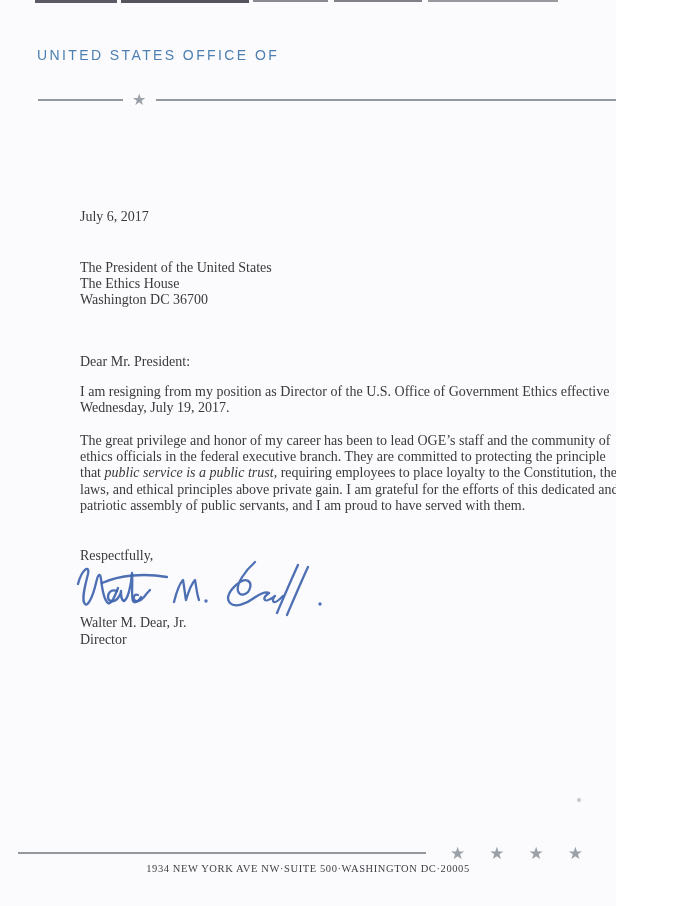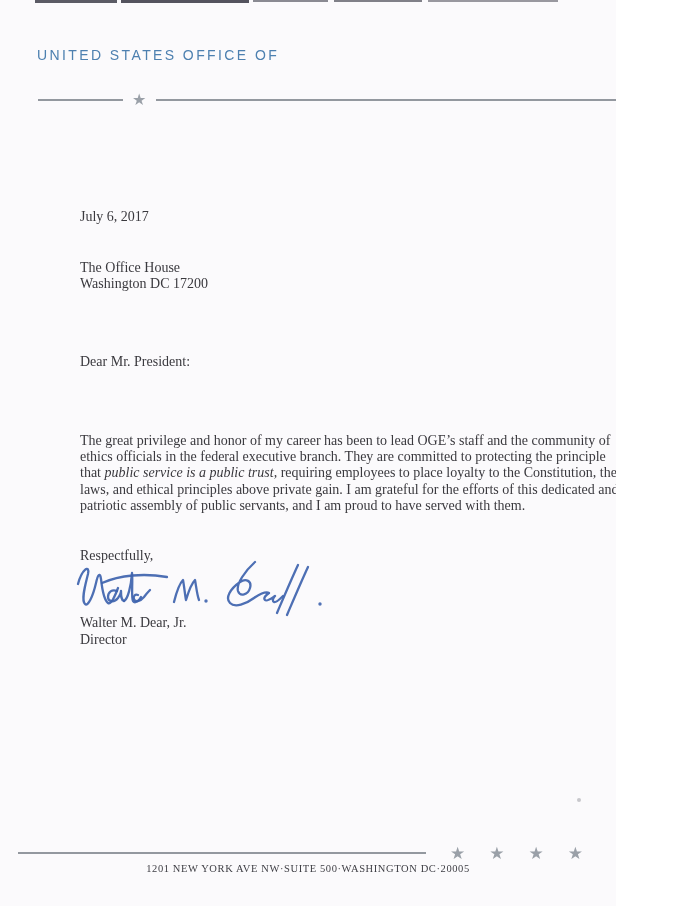--- a/index.html
+++ b/index.html
@@ -102,26 +102,28 @@
   <div class="org-line1">UNITED STATES OFFICE OF</div>
   <div class="header-rule">
     <span class="dash"></span>
     <span class="star">★</span>
     <span class="line"></span>
   </div>
 
   <div class="date letter-text">July 6, 2017</div>
 
   <div class="address letter-text">
-    <div>The Office House</div>
-    <div>Washington DC 17200</div>
+    <div>The President of the United States</div>
+    <div>The Ethics House</div>
+    <div>Washington DC 36700</div>
   </div>
 
   <div class="salutation letter-text">Dear Mr. President:</div>
 
+  <div class="para1 letter-text">I am resigning from my position as Director of the U.S. Office of Government Ethics effective Wednesday, July 19, 2017.</div>
 
   <div class="para2 letter-text"><span>The great privilege and honor of my career has been to lead OGE’s staff and the community of ethics officials in the federal executive branch. They are committed to protecting the principle that </span><span class="it">public service is a public trust,</span><span> requiring employees to place loyalty to the Constitution, the laws, and ethical principles above private gain. I am grateful for the efforts of this dedicated and patriotic assembly of public servants, and I am proud to have served with them.</span></div>
 
   <div class="closing letter-text">Respectfully,</div>
 
   <svg class="signature" viewBox="0 0 256 64" xmlns="http://www.w3.org/2000/svg">
     <path d="M8,26 C12,11 20,6 18,16 C15,28 11,42 15,46 C18,49 23,38 26,25 C28,16 30,14 31,21 C32,30 34,42 38,45 C41,47 45,38 48,30"></path>
     <path d="M47,33 C42,31 38,34 38,39 C38,44 44,45 48,40 C50,37 51,34 51,33 C51,38 51,42 54,43"></path>
     <path d="M54,43 C58,41 61,28 62,15 C63,24 61,39 63,43 C65,46 69,43 71,39"></path>
     <path d="M68,37 C65,36 63,38 64,41 C65,44 70,44 74,39 C77,35 79,33 80,32"></path>
@@ -137,15 +139,15 @@
   <div class="signer-name letter-text">Walter M. Dear, Jr.</div>
   <div class="signer-title letter-text">Director</div>
 
   <div class="footer-rule">
     <span class="line"></span>
     <span class="star">★</span>
     <span class="star">★</span>
     <span class="star">★</span>
     <span class="star">★</span>
   </div>
-  <div class="footer-address">1201 NEW YORK AVE NW·SUITE 500·WASHINGTON DC·20005</div>
+  <div class="footer-address">1934 NEW YORK AVE NW·SUITE 500·WASHINGTON DC·20005</div>
 
 </div>
 
 </body></html>

